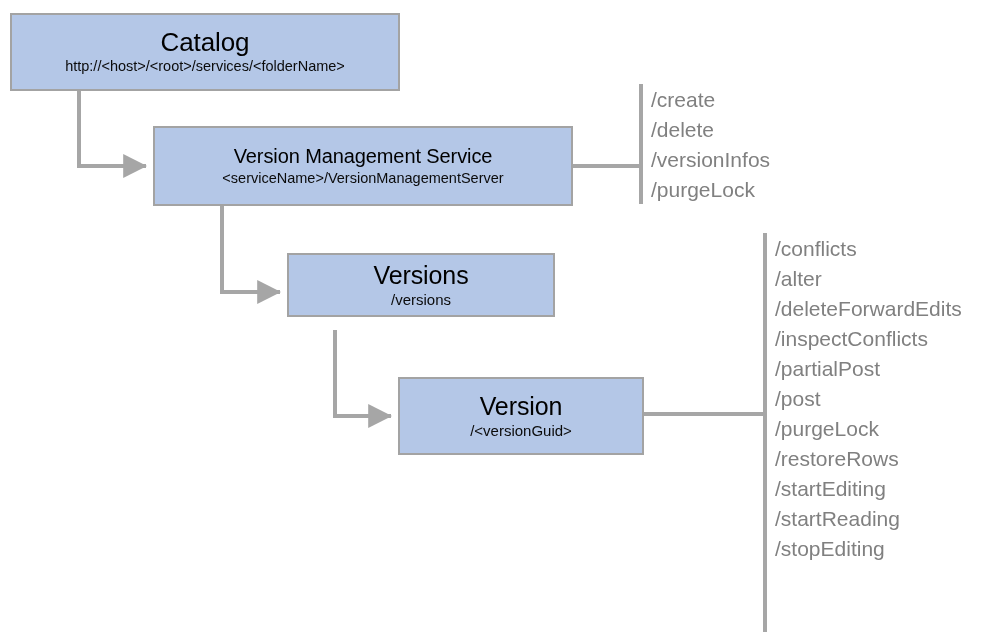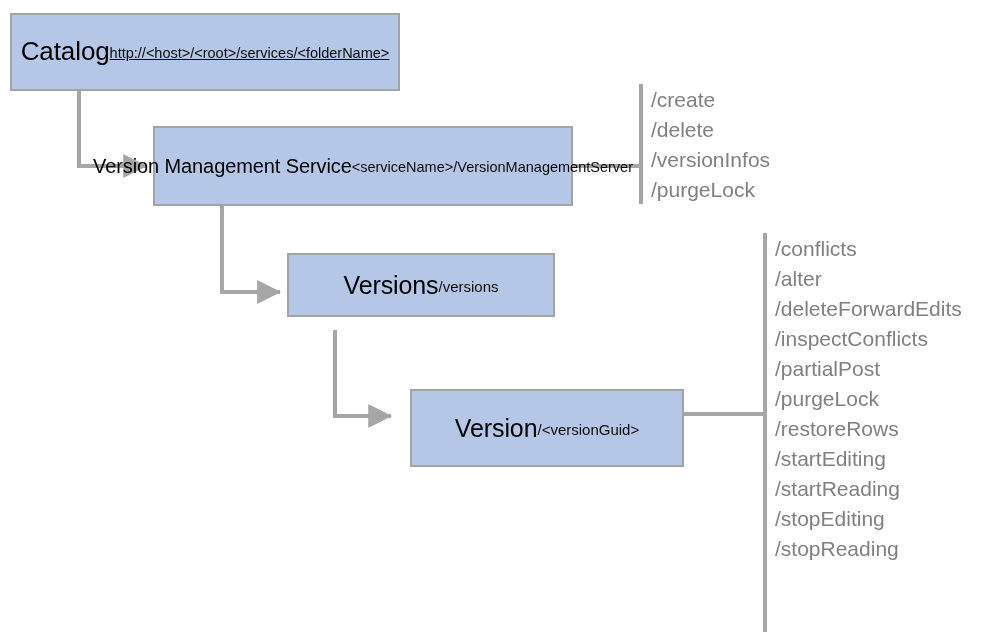--- a/index.html
+++ b/index.html
@@ -24,21 +24,21 @@
     width: 995px;
     height: 640px;
     pointer-events: none;
   }
   .node {
     position: absolute;
     box-sizing: border-box;
     background: #b4c7e7;
     border: 2px solid #a3a3a3;
     display: flex;
-    flex-direction: row;
+    flex-direction: column;
     align-items: center;
     justify-content: center;
     text-align: center;
     color: #101010;
   }
   .node .title {
     font-size: 25px;
     line-height: 1.05;
     letter-spacing: -0.1px;
     color: #000000;
@@ -47,31 +47,31 @@
   .node .subtitle {
     font-size: 14.5px;
     line-height: 1.15;
     margin-top: 3px;
     color: #0b0b0b;
     white-space: nowrap;
   }
   
   #node-catalog   { left: 10px;  top: 13px;  width: 390px; height: 78px; }
   #node-catalog .title { font-size: 26px; }
-  #node-catalog .subtitle { font-size: 14.5px; margin-top: 2px; text-decoration: underline; }
+  #node-catalog .subtitle { font-size: 14.5px; margin-top: 2px; }
 
   #node-vms       { left: 153px; top: 126px; width: 420px; height: 80px; }
   #node-vms .title { font-size: 20px; }
   #node-vms .subtitle { font-size: 14.5px; }
 
   #node-versions  { left: 287px; top: 253px; width: 268px; height: 64px; }
   #node-versions .title { font-size: 25px; }
   #node-versions .subtitle { font-size: 15px; }
 
-  #node-version   { left: 410px; top: 377px; width: 274px; height: 78px; margin-top: 12px; }
+  #node-version   { left: 398px; top: 377px; width: 246px; height: 78px; }
   #node-version .title { font-size: 25px; }
   #node-version .subtitle { font-size: 15px; }
 
   .method-list {
     position: absolute;
     color: #808080;
     font-size: 21px;
     line-height: 30px;
     white-space: nowrap;
   }
@@ -130,21 +130,21 @@
       <div>/versionInfos</div>
       <div>/purgeLock</div>
     </div>
 
   <div class="method-list" id="methods-version">
       <div>/conflicts</div>
       <div>/alter</div>
       <div>/deleteForwardEdits</div>
       <div>/inspectConflicts</div>
       <div>/partialPost</div>
+      <div>/post</div>
       <div>/purgeLock</div>
       <div>/restoreRows</div>
       <div>/startEditing</div>
       <div>/startReading</div>
       <div>/stopEditing</div>
-      <div>/stopReading</div>
     </div>
 
 </div>
 
 </body></html>

